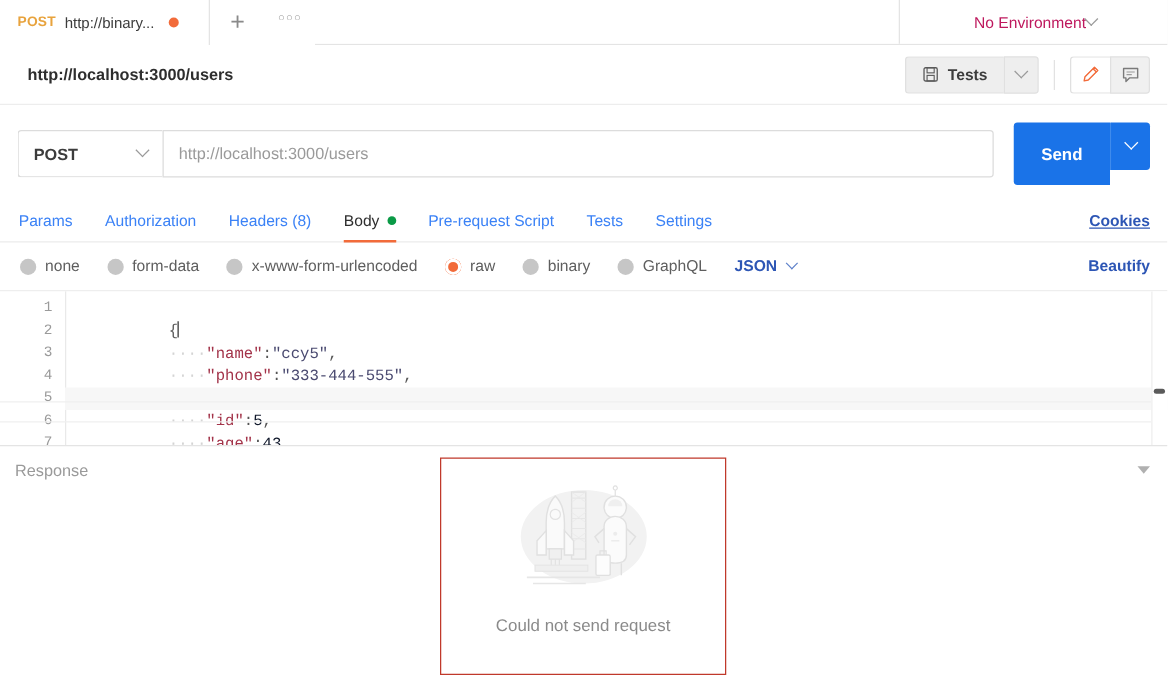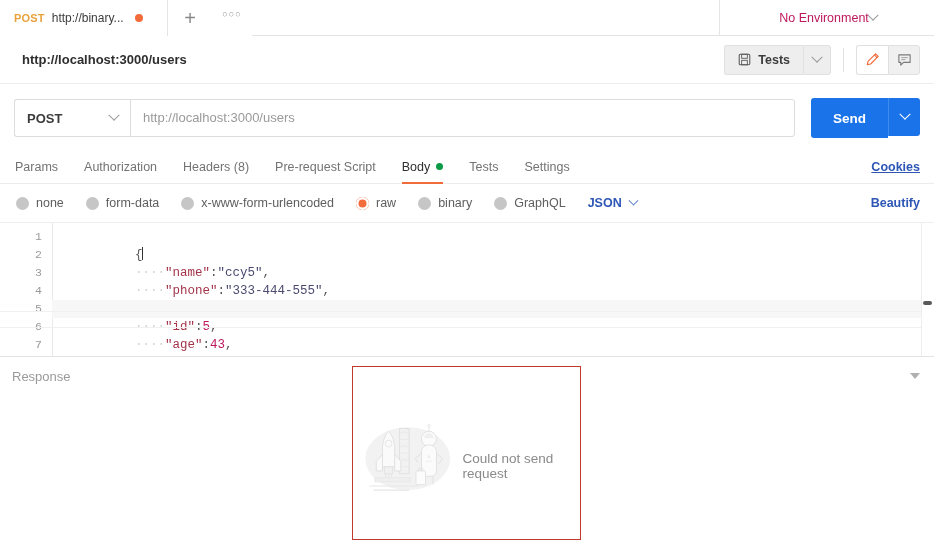--- a/index.html
+++ b/index.html
@@ -103,21 +103,21 @@
     cursor: pointer;
   }
   .url-input {
     flex: 1; height: 38px; line-height: 36px;
     border: 1px solid #dcdcdc; border-radius: 0 3px 3px 0;
     padding: 0 12px; font-size: 13px; color: #9a9a9a; background: #fff;
     overflow: hidden; white-space: nowrap; cursor: text;
   }
   .send-group { display: flex; margin-left: 16px; }
   .send-btn {
-    height: 40px; padding: 0 22px;
+    height: 50px; padding: 0 22px;
     background: #1a73e8; color: #fff; font-size: 13.5px; font-weight: bold;
     border: none; border-radius: 3px 0 0 3px; cursor: pointer;
     display: flex; align-items: center;
   }
   .send-caret {
     display: flex; align-items: center; justify-content: center;
     width: 32px; height: 38px;
     background: #1a73e8; border-radius: 0 3px 3px 0; cursor: pointer;
     border-left: 1px solid #3f8bec;
   }
@@ -129,21 +129,21 @@
 
   
   .reqtabs {
     display: flex; align-items: center; gap: 0;
     padding: 0 14px; height: 34px;
     border-bottom: 1px solid #ececec; position: relative;
   }
   .rtab {
     position: relative; display: flex; align-items: center; gap: 6px;
     height: 34px; padding: 0 13px;
-    font-size: 12.5px; color: #737373; cursor: pointer;
+    font-size: 12.5px; color: #3b82f6; cursor: pointer;
   }
   .rtab:first-child { padding-left: 1px; }
   .rtab.active { color: #2e2e2e; }
   .rtab.active::after {
     content: ""; position: absolute; left: 13px; right: 13px; bottom: 0;
     height: 2px; background: #f26b3a;
   }
   .green-dot { width: 7px; height: 7px; border-radius: 50%; background: #0a9a46; }
   .cookies-link {
     margin-left: auto; font-size: 12.5px; color: #2d56b5;
@@ -195,21 +195,21 @@
     padding-left: 8px; position: relative;
   }
   .cline.hl { background: #f7f7f7; }
   .fold-rail {
     position: absolute; left: 52px; top: 0; bottom: 0;
     width: 1px; background: #e9e9e9;
   }
   .tok-ind { color: #d4d4d4; }
   .tok-key { color: #a3344a; }
   .tok-str { color: #4a4a70; }
-  .tok-num { color: #be185d; text-align: right; }
+  .tok-num { color: #0f172a; text-align: right; }
   .tok-punc { color: #555; }
   .tok-brace { color: #5a5a5a; }
   .cursor {
     display: inline-block; width: 1px; height: 13px; background: #333;
     vertical-align: -2px; margin-left: -1px;
   }
   .editor-scrollbar {
     position: absolute; right: 0; top: 0; bottom: 0; width: 13px;
     background: #fff; border-left: 1px solid #eeeeee;
   }
@@ -232,21 +232,21 @@
   .response-label { font-size: 13px; color: #9a9a9a; }
   .tri-down {
     margin-left: auto; width: 0; height: 0;
     border-left: 5px solid transparent; border-right: 5px solid transparent;
     border-top: 6px solid #b0b0b0; cursor: pointer;
   }
   .empty-card {
     position: absolute; left: 352px; top: 9px;
     width: 229px; height: 174px;
     border: 1px solid #c0392b; background: #fff;
-    display: flex; flex-direction: row; align-items: center;
+    display: flex; flex-direction: column; align-items: center;
     justify-content: flex-start; padding-top: 14px;
   }
   .empty-illus { width: 130px; height: 100px; }
   .empty-text {
     margin-top: 12px; font-size: 13.5px; color: #8a8a8a;
   }
 </style>
 </head>
 <body>
 
@@ -314,26 +314,26 @@
   <div class="reqtabs">
     <div class="rtab">
       <span>Params</span>
     </div>
     <div class="rtab">
       <span>Authorization</span>
     </div>
     <div class="rtab">
       <span>Headers (8)</span>
     </div>
-    <div class="rtab">
-      <span>Pre-request Script</span>
-    </div>
     <div class="rtab active">
       <span>Body</span>
       <span class="green-dot"></span>
+    </div>
+    <div class="rtab">
+      <span>Pre-request Script</span>
     </div>
     <div class="rtab">
       <span>Tests</span>
     </div>
     <div class="rtab">
       <span>Settings</span>
     </div>
     <div class="cookies-link">Cookies</div>
   </div>
 

